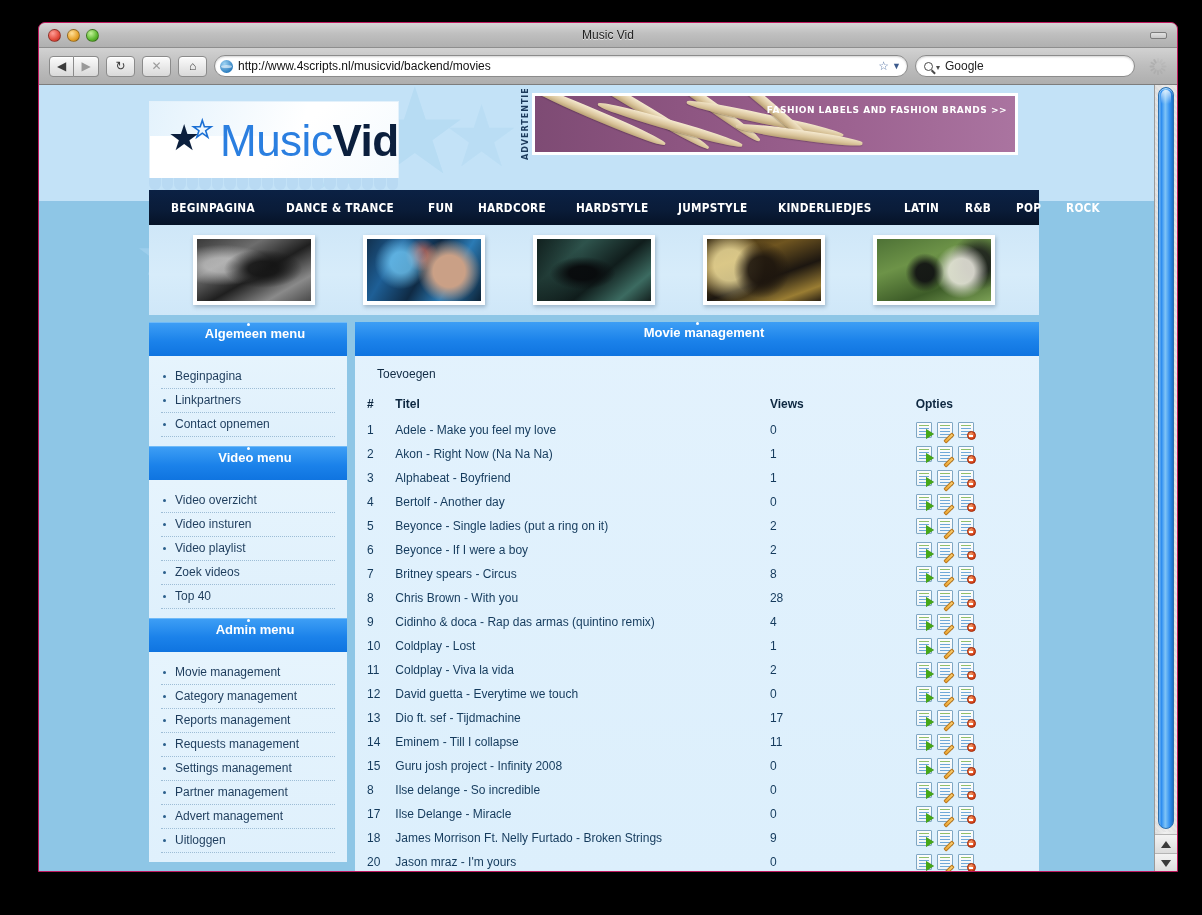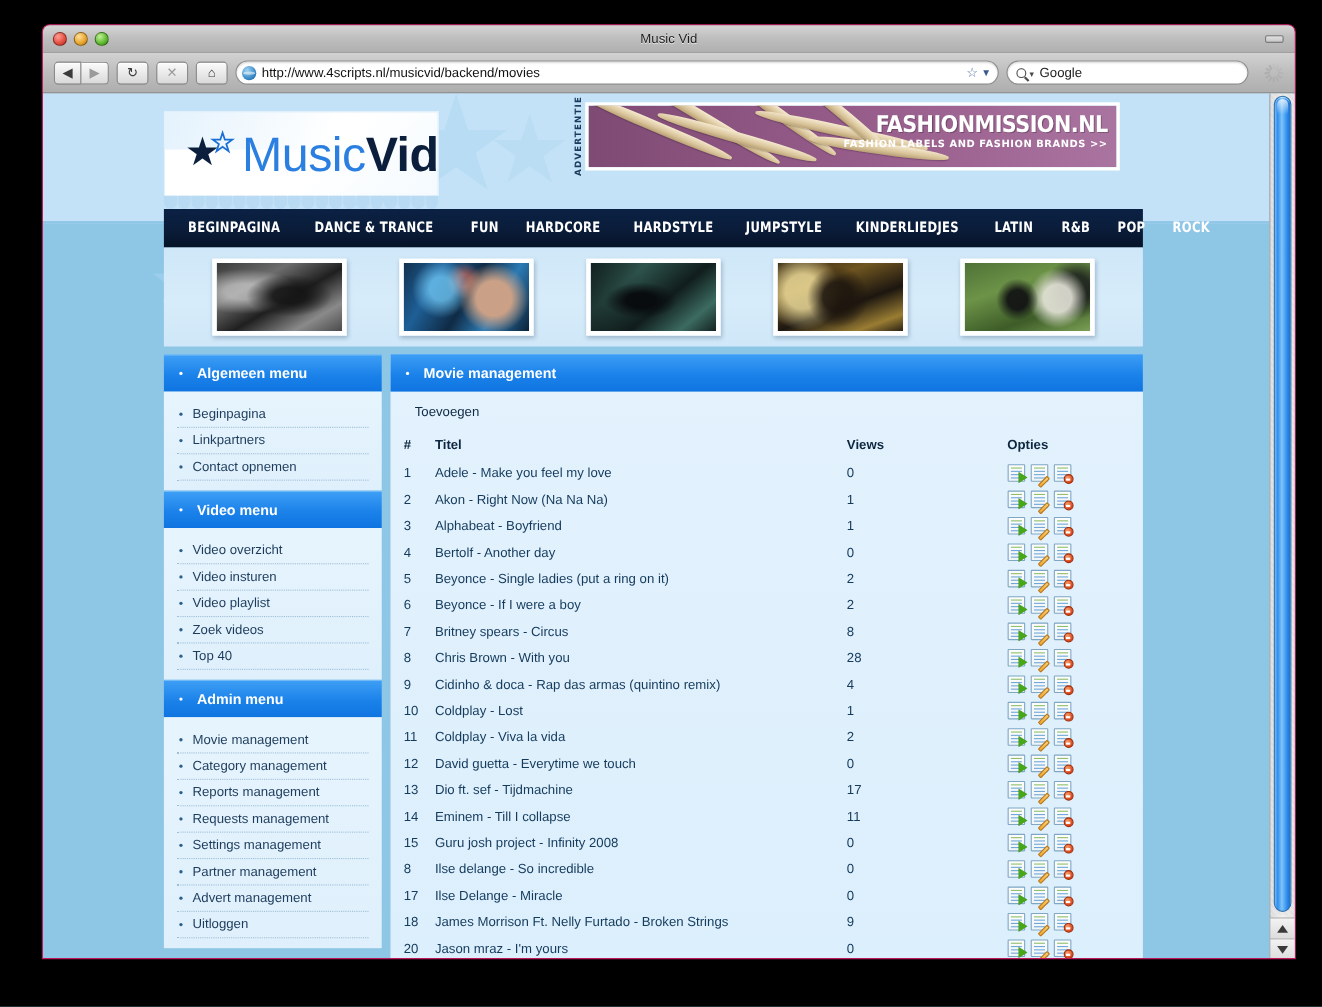--- a/index.html
+++ b/index.html
@@ -314,20 +314,21 @@
 
   .panel-head {
     height: 34px;
     background: linear-gradient(to bottom,#3d9ef5 0%, #1b82ea 55%, #0f74e0 100%);
     color: #fff;
     font-size: 13px;
     font-weight: 700;
     display: flex; align-items: center;
     padding-left: 14px;
     border-top: 1px solid #6fbaf8;
+    flex-direction: column;
   }
   .panel-head .dot {
     width: 3px; height: 3px; background: #fff; border-radius: 50%;
     margin-right: 13px; flex: 0 0 auto;
   }
 
   .panel-body {
     background: linear-gradient(to bottom,#e6f4fd 0%, #dff0fc 100%);
     padding: 9px 12px 9px 12px;
   }
@@ -582,21 +583,20 @@
             <div id="advert-label">ADVERTENTIE</div>
             <div id="advert">
               <div class="hanger" style="left:-14px; top:14px; width:150px; transform:rotate(23deg);"></div>
               <div class="hanger" style="left:10px; top:2px; width:176px; transform:rotate(31deg);"></div>
               <div class="hanger" style="left:60px; top:24px; width:150px; transform:rotate(16deg);"></div>
               <div class="hanger" style="left:96px; top:-2px; width:142px; transform:rotate(36deg);"></div>
               <div class="hanger" style="left:150px; top:18px; width:160px; transform:rotate(12deg);"></div>
               <div class="hanger" style="left:168px; top:0px; width:120px; transform:rotate(40deg);"></div>
               <div class="hanger" style="left:200px; top:34px; width:128px; transform:rotate(8deg);"></div>
               <div class="adtext">
-                <div class="adtitle">FASHIONMISSION.NL</div>
                 <div class="adsub">FASHION LABELS AND FASHION BRANDS &gt;&gt;</div>
               </div>
             </div>
           </div>
         </div>
 
         <div id="navbar">
             <a href="#">BEGINPAGINA</a>
             <a href="#">DANCE &amp; TRANCE</a>
             <a href="#">FUN</a>

